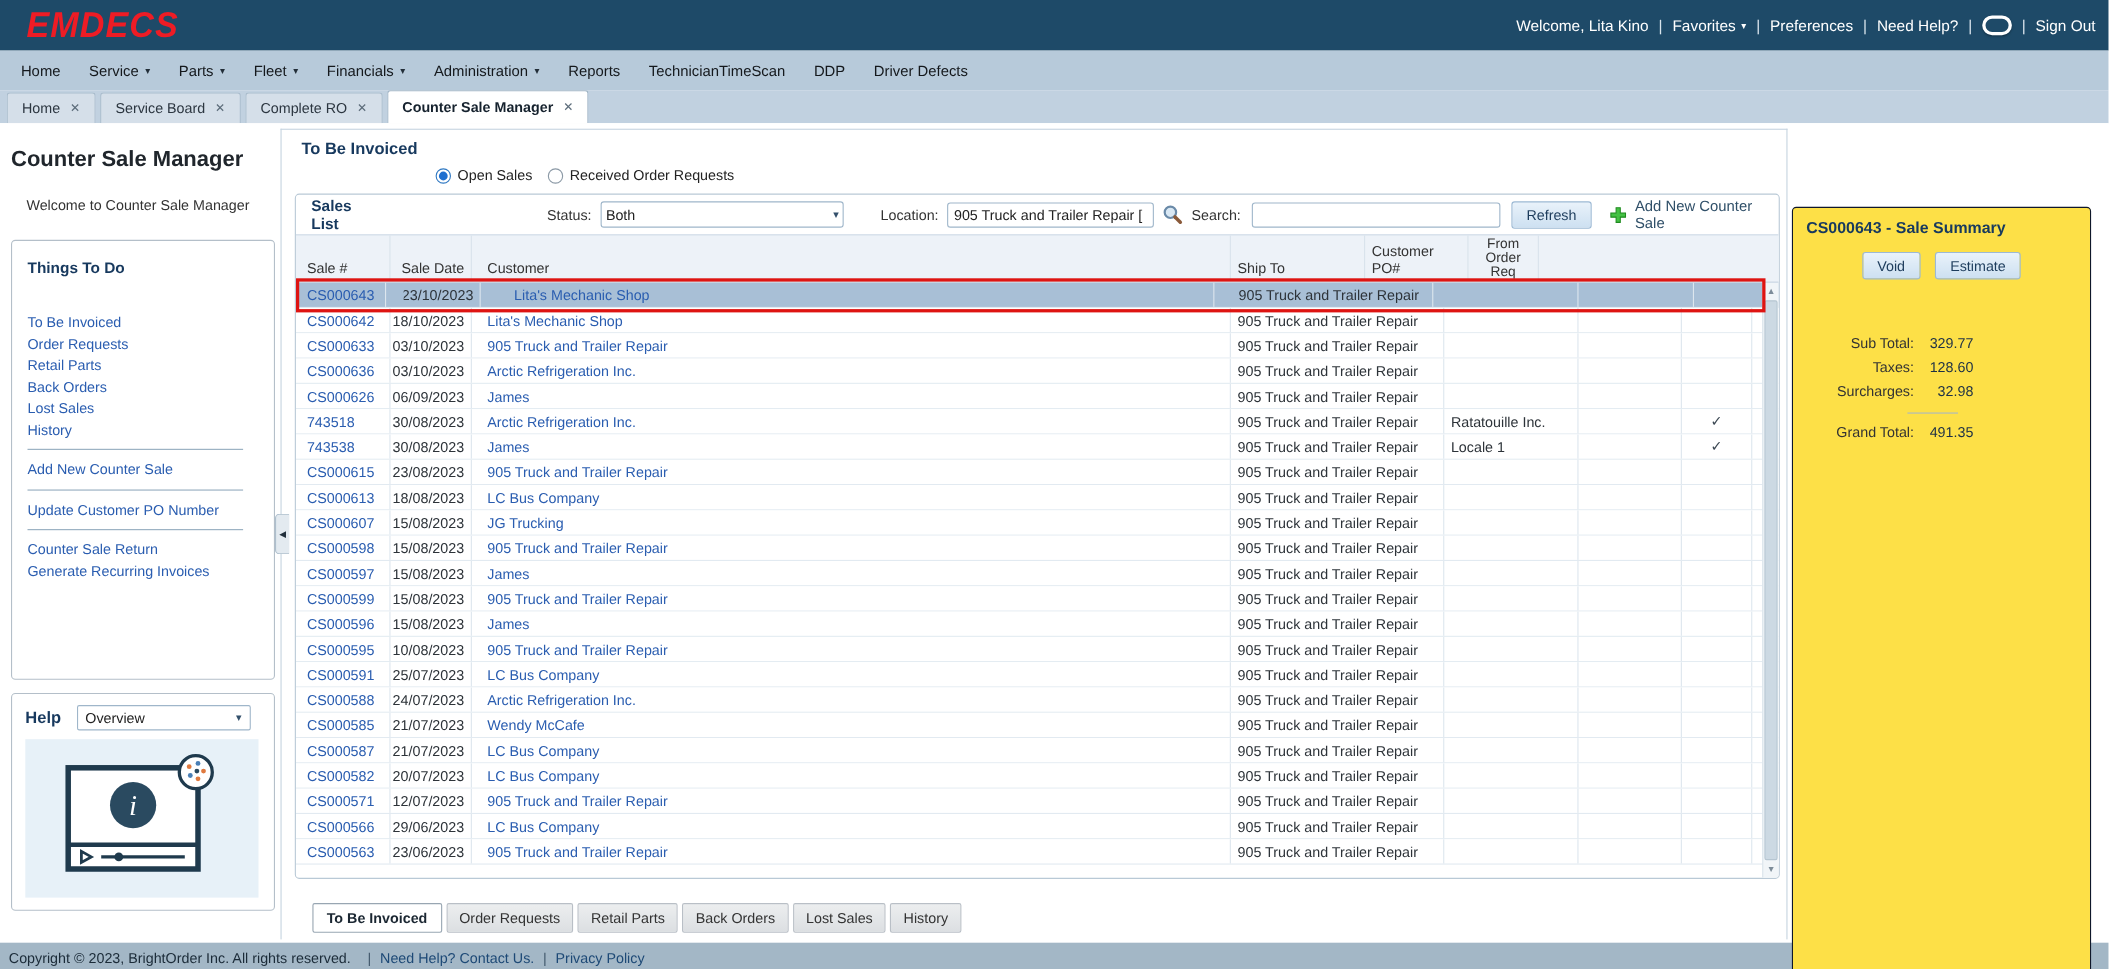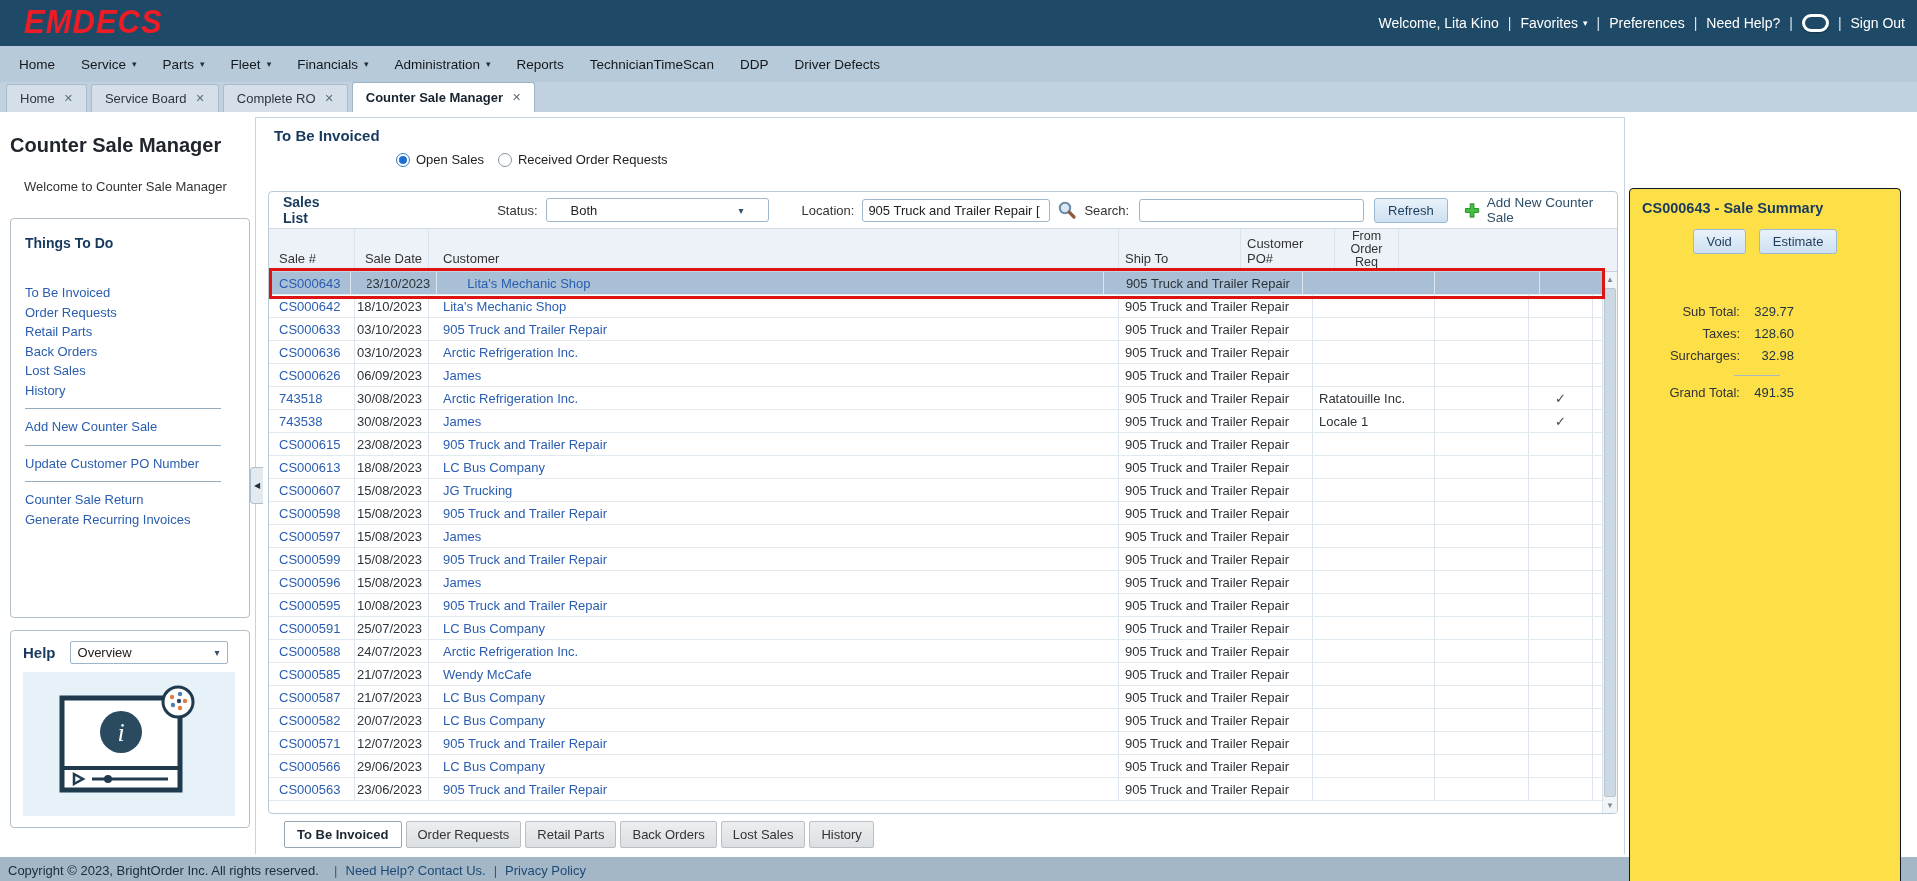--- a/index.html
+++ b/index.html
@@ -54,26 +54,26 @@
   
   .main-section { position:absolute; left:255px; top:5px; width:1370px; height:737px; background:#fff;
     border:1px solid #c6d4e0; border-bottom:none; }
   .panel-title { margin:9px 0 0 18px; font-size:15px; font-weight:bold; color:#17395e; }
   .radio-row { margin:8px 0 0 140px; display:flex; align-items:center; gap:14px; }
   .radio { display:flex; align-items:center; gap:6px; font-size:13px; color:#222; cursor:pointer; }
   .radio-circle { width:14px; height:14px; border:1px solid #8a98a5; border-radius:50%; background:#fff; position:relative; }
   .radio.checked .radio-circle { border-color:#2f78c2; }
   .radio.checked .radio-circle::after { content:""; position:absolute; left:2px; top:2px; width:8px; height:8px; border-radius:50%; background:#1e6fd0; }
 
-  .sales-box { position:absolute; left:12px; top:73px; width:1350px; height:623px; border:1px solid #b9c9d6; border-radius:4px; overflow:hidden; }
+  .sales-box { position:absolute; left:12px; top:58px; width:1350px; height:623px; border:1px solid #b9c9d6; border-radius:4px; overflow:hidden; }
   .filter-row { height:36px; display:flex; align-items:center; font-size:13px; color:#333; }
   .sales-list-title { font-size:14px; font-weight:bold; color:#17395e; margin-left:14px; }
   .flabel-status { margin-left:152px; }
   .status-select { margin-left:8px; width:232px; height:24px; border:1px solid #9fb6ca; border-radius:3px; background:#fff;
-    font-size:13px; color:#222; display:flex; align-items:center; justify-content:space-between; padding:0 24px; cursor:pointer; }
+    font-size:13px; color:#222; display:flex; align-items:center; justify-content:space-between; padding:0 4px; cursor:pointer; }
   .sel-caret { font-size:10px; color:#33506b; }
   .flabel-location { margin-left:33px; }
   .location-input { margin-left:8px; width:192px; height:23px; border:1px solid #9fb6ca; border-radius:3px; background:#fff;
     font-size:13px; color:#222; padding:0 5px; outline:none; font-family:inherit; }
   .mag-icon { margin-left:7px; cursor:pointer; display:flex; }
   .flabel-search { margin-left:7px; }
   .search-input { margin-left:10px; width:236px; height:23px; border:1px solid #9fb6ca; border-radius:3px; background:#fff;
     font-size:13px; padding:0 5px; outline:none; font-family:inherit; }
   .btn { background:linear-gradient(#e9f2fa,#cde0f1); border:1px solid #9cb9d4; border-radius:3px; color:#1d3c5c;
     font-size:13px; font-family:inherit; padding:4px 13px; cursor:pointer; }

